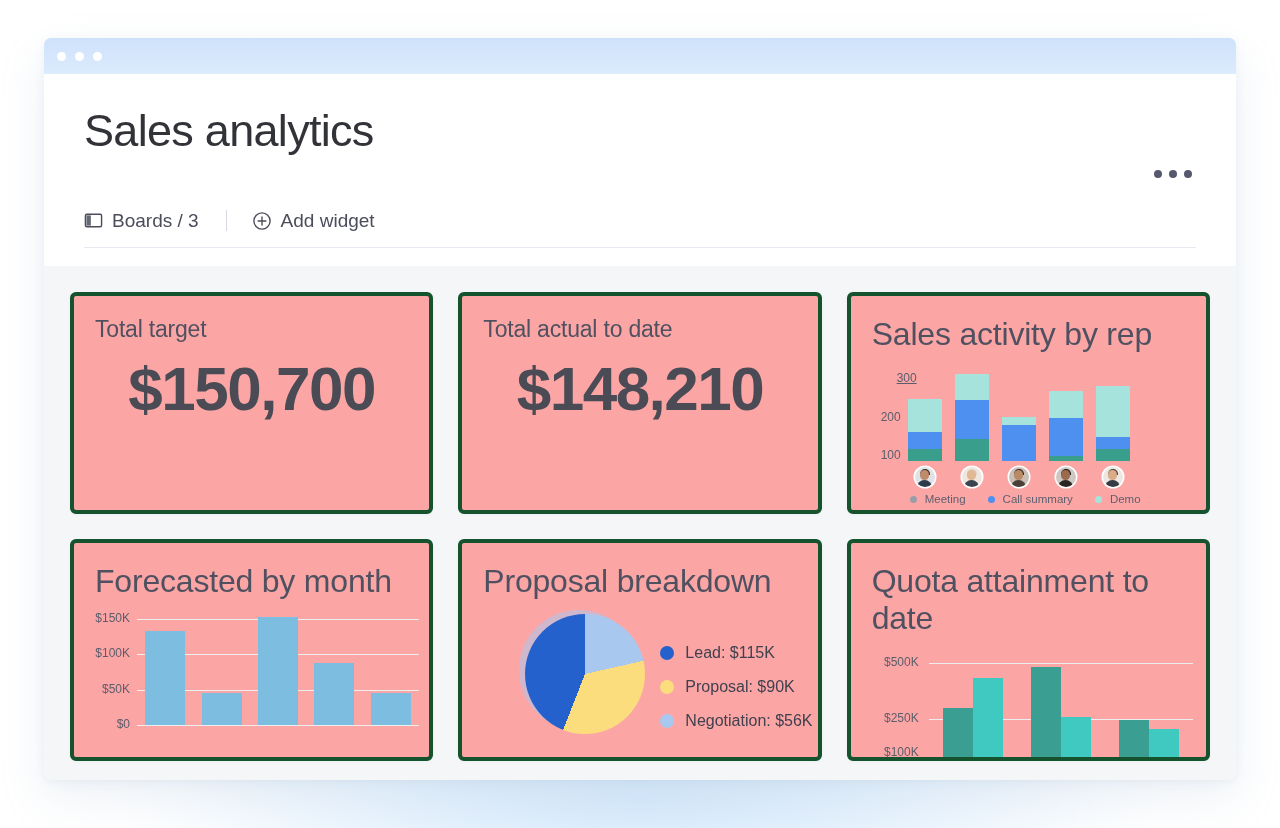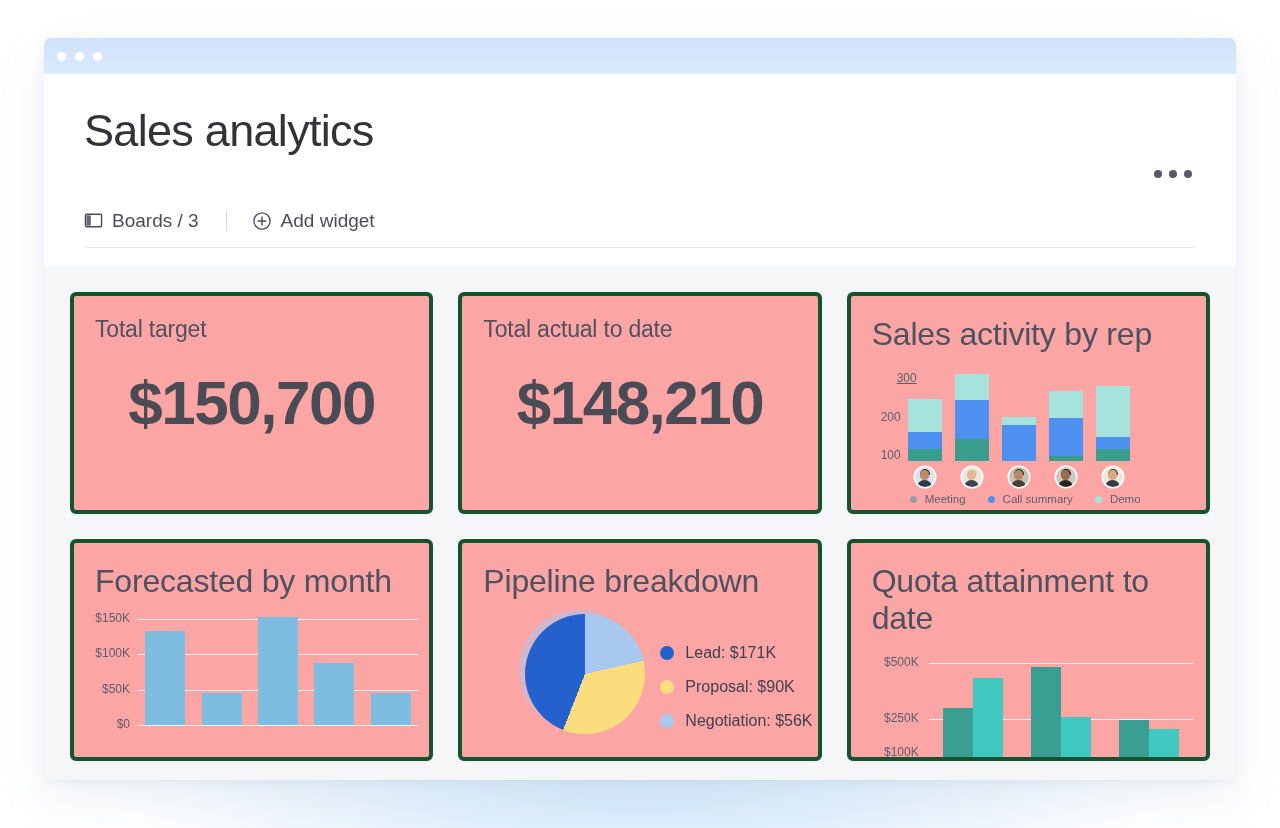--- a/index.html
+++ b/index.html
@@ -122,21 +122,21 @@
     letter-spacing: -0.2px;
   }
   .card-title.big { font-size: 32px; }
 
   .big-number {
     text-align: center;
     font-size: 62px;
     font-weight: 700;
     color: #4a4b55;
     letter-spacing: -1.5px;
-    margin-top: 24px;
+    margin-top: 10px;
   }
 
   
   .chart { position: relative; width: 100%; height: 160px; }
   .ylab {
     position: absolute;
     font-size: 12px;
     color: #5b5d6b;
     text-align: right;
     white-space: nowrap;
@@ -335,28 +335,28 @@
             <div class="ylab" style="left: 4px; width: 52px; top: 117px;">$0</div>
             <div style="position: absolute; width: 40px; height: 93.9313px; left: 71.2px; top: 31.0687px; background: rgb(124, 189, 224);"></div>
             <div style="position: absolute; width: 40px; height: 31.7812px; left: 127.6px; top: 93.2188px; background: rgb(124, 189, 224);"></div>
             <div style="position: absolute; width: 40px; height: 108.056px; left: 184px; top: 16.9437px; background: rgb(124, 189, 224);"></div>
             <div style="position: absolute; width: 40px; height: 62.15px; left: 240.4px; top: 62.85px; background: rgb(124, 189, 224);"></div>
             <div style="position: absolute; width: 40px; height: 31.7812px; left: 296.8px; top: 93.2188px; background: rgb(124, 189, 224);"></div>
           </div>
       </div>
 
       <div class="card">
-        <div class="card-title big">Pipeline breakdown</div>
+        <div class="card-title big">Proposal breakdown</div>
         <div class="chart" id="pipeline-chart">
             <div class="pie-shadow" style="left: 57px; top: 10px; width: 120px; height: 120px; opacity: 0.55;"></div>
             <div class="pie-wrap" style="left: 63px; top: 14px; width: 120px; height: 120px; border-radius: 50%; background: conic-gradient(rgb(169, 200, 240) 0deg, rgb(169, 200, 240) 77.24deg, rgb(251, 221, 126) 77.24deg, rgb(251, 221, 126) 201.38deg, rgb(36, 97, 204) 201.38deg, rgb(36, 97, 204) 360deg);"></div>
             <div class="pie-legend" style="left: 198px; top: 44px;">
               <div class="pie-legend-row">
                 <span class="pdot" style="background: rgb(36, 97, 204);"></span>
-                <span>Lead: $171K</span>
+                <span>Lead: $115K</span>
               </div>
               <div class="pie-legend-row">
                 <span class="pdot" style="background: rgb(251, 221, 126);"></span>
                 <span>Proposal: $90K</span>
               </div>
               <div class="pie-legend-row">
                 <span class="pdot" style="background: rgb(169, 200, 240);"></span>
                 <span>Negotiation: $56K</span>
               </div>
             </div>

